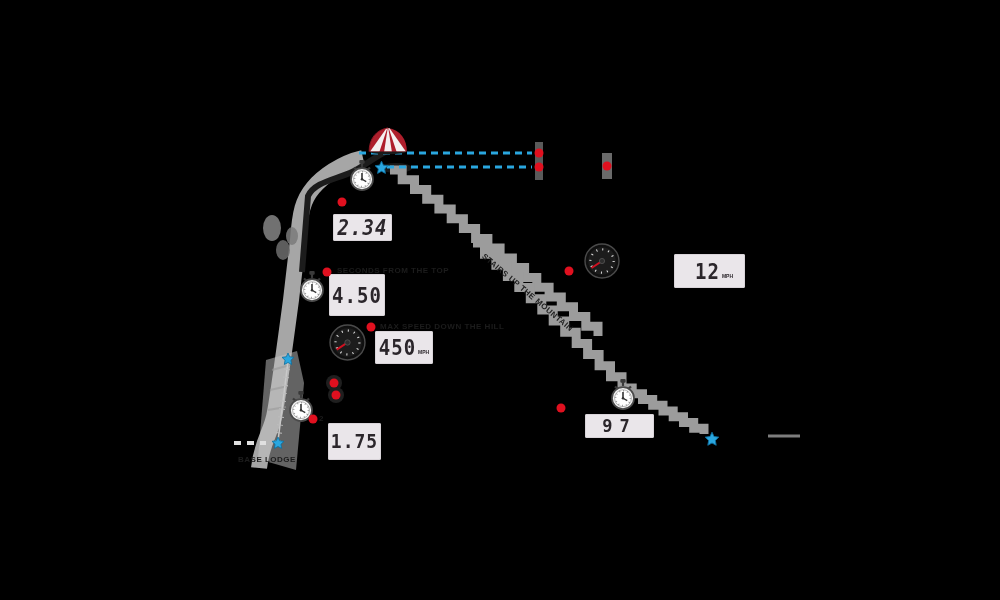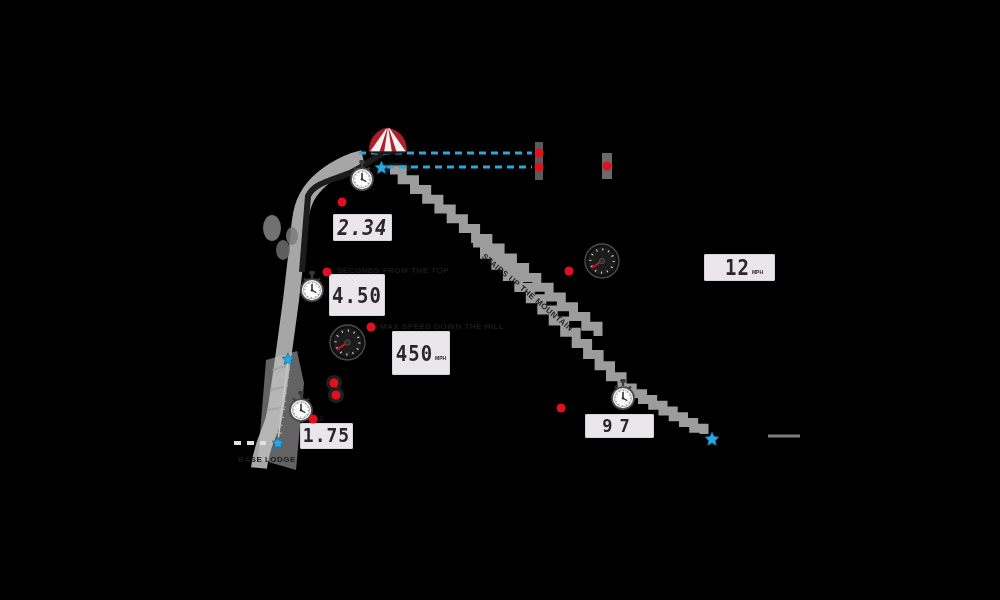--- a/index.html
+++ b/index.html
@@ -116,42 +116,42 @@
         <span class="dig" style="font-size:19px">2.34</span>
       </div>
 </div>
 
 <div class="lcd" style="left:329px;top:274px;width:56px;height:42px;">
   <div class="row">
         <span class="dig" style="font-size:19px">4.50</span>
       </div>
 </div>
 
-<div class="lcd" style="left:375px;top:331px;width:58px;height:44px;margin-left:17px;">
+<div class="lcd" style="left:375px;top:331px;width:58px;height:33px;">
   <div class="row">
         <span class="dig" style="font-size:19px">450</span>
         <span class="unit" style="font-size:5px">MPH</span>
       </div>
 </div>
 
 
-<div class="lcd" style="left:704px;top:254px;width:71px;height:27px;align-items:flex-end;">
+<div class="lcd" style="left:674px;top:254px;width:71px;height:34px;align-items:flex-end;">
   <div class="row" style="padding-right:12px;">
         <span class="dig" style="font-size:19px">12</span>
         <span class="unit" style="font-size:5px">MPH</span>
       </div>
 </div>
 
 <div class="lcd" style="left:585px;top:414px;width:69px;height:24px;">
   <div class="row">
         <span class="dig" style="font-size:17px;letter-spacing:7px;">97</span>
       </div>
 </div>
 
-<div class="lcd" style="left:300px;top:423px;width:53px;height:26px;">
+<div class="lcd" style="left:328px;top:423px;width:53px;height:37px;">
   <div class="row">
         <span class="dig" style="font-size:18px">1.75</span>
       </div>
 </div>
 
 <div class="darklabel" style="left:337px;top:266px;text-align:center;">SECONDS FROM THE TOP</div>
 <div class="darklabel" style="left:380px;top:322px;">MAX SPEED DOWN THE HILL</div>
 <div class="darklabel" style="left:319px;top:414px;">2</div>
 <div class="darklabel" style="left:238px;top:455px;">BASE LODGE</div>
 <div class="darklabel" style="left:486px;top:252px;transform:rotate(40deg);transform-origin:left top;">STAIRS UP THE MOUNTAIN</div>

